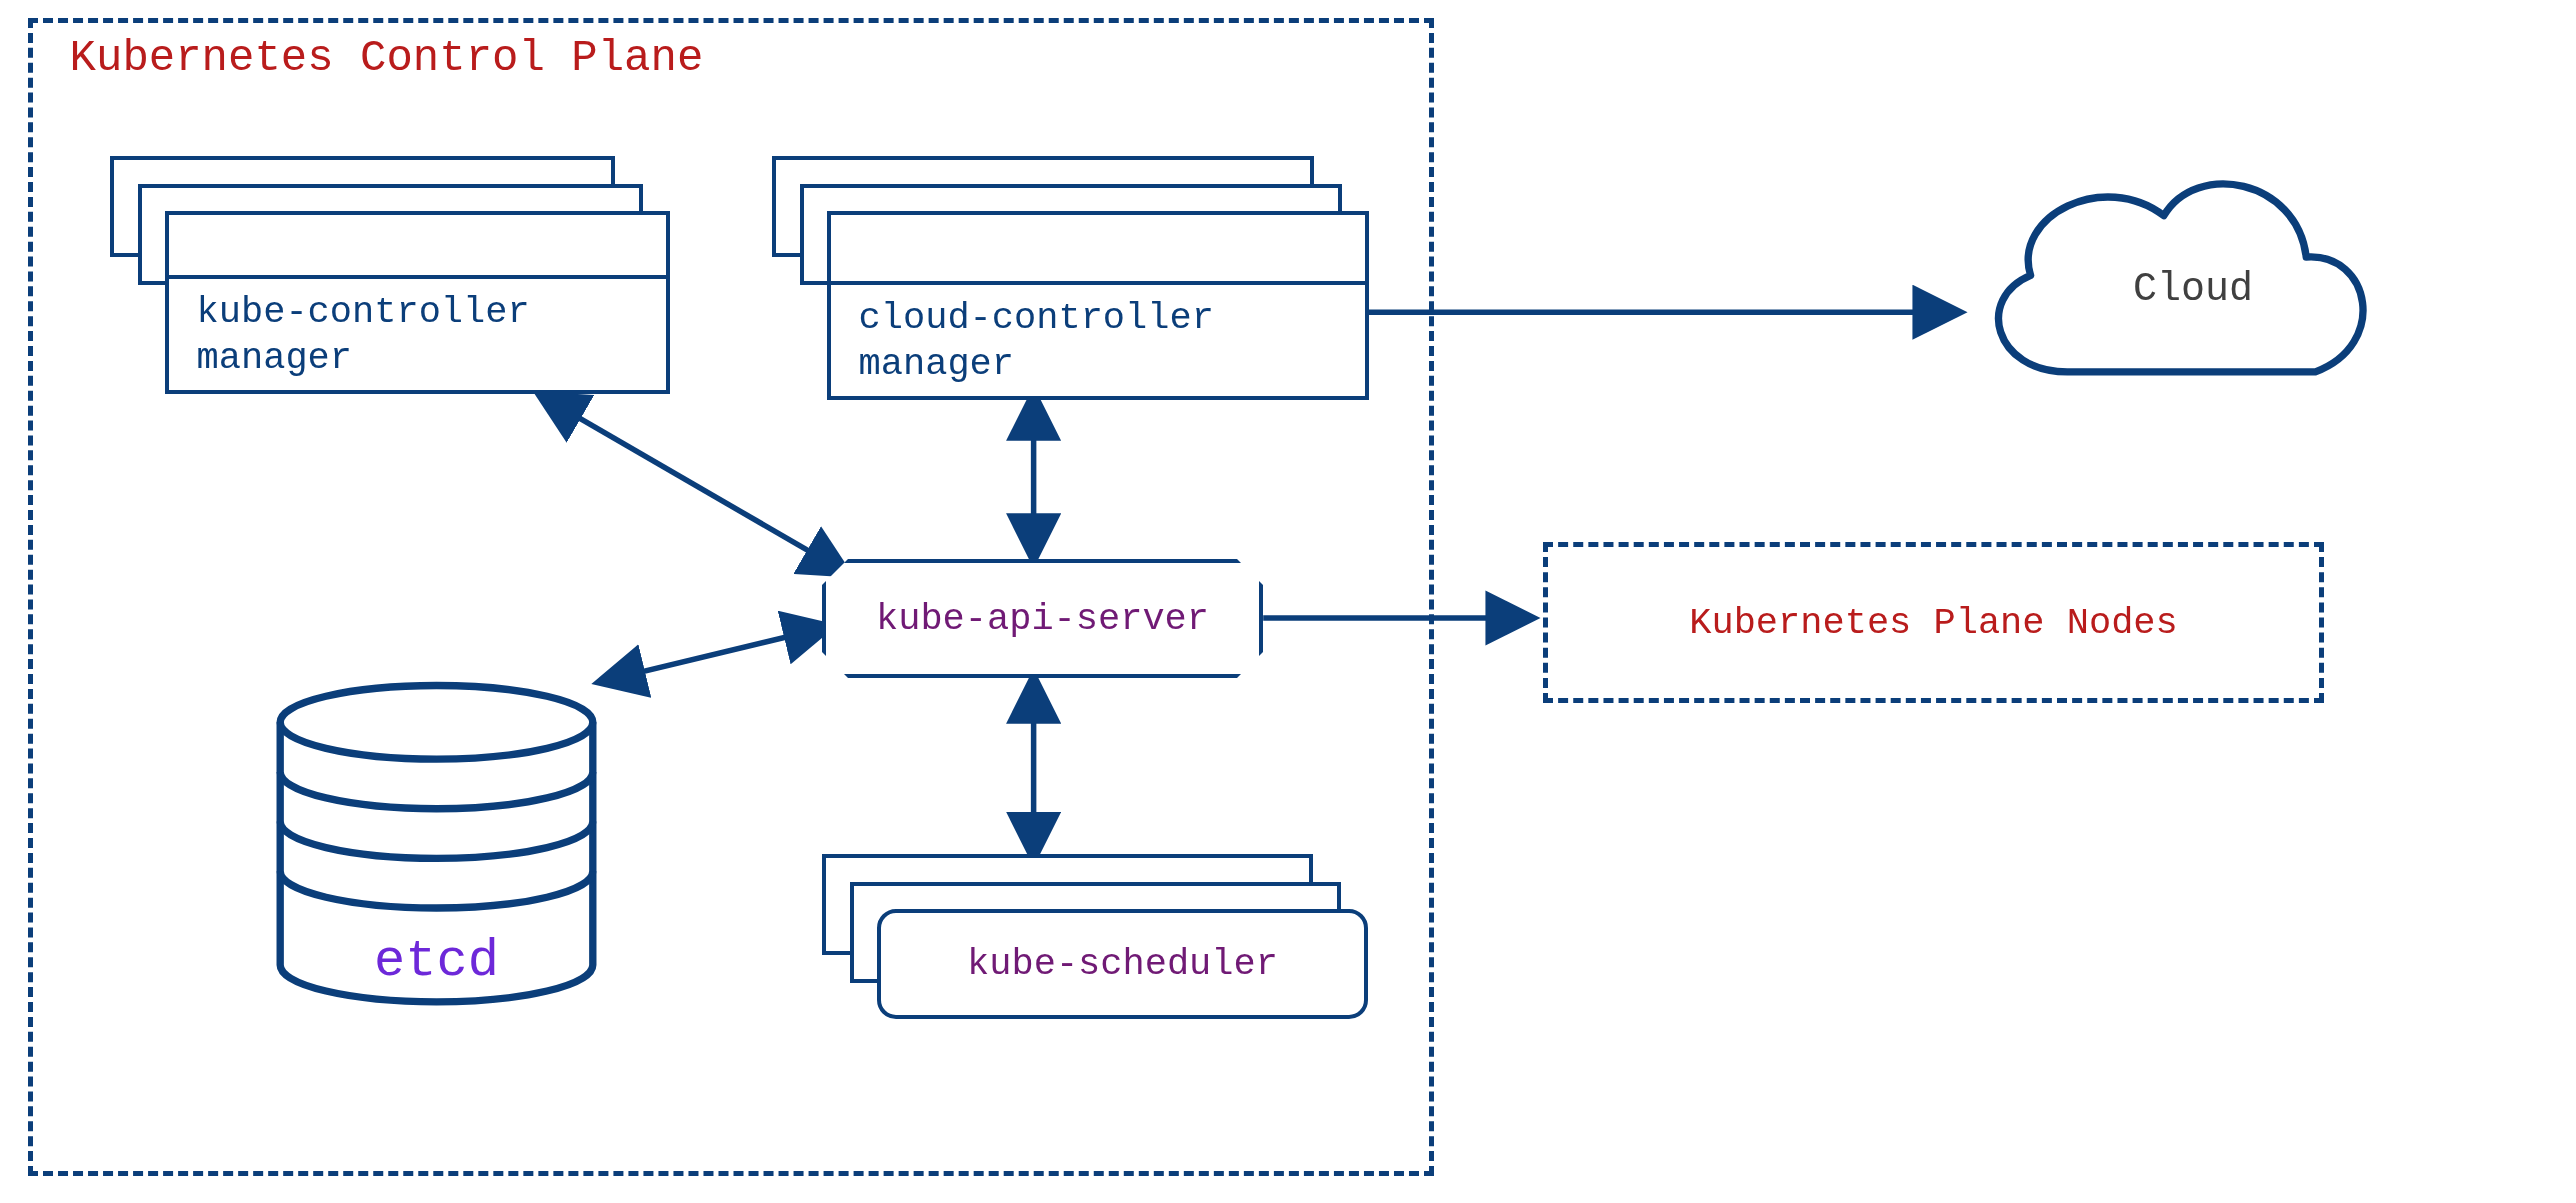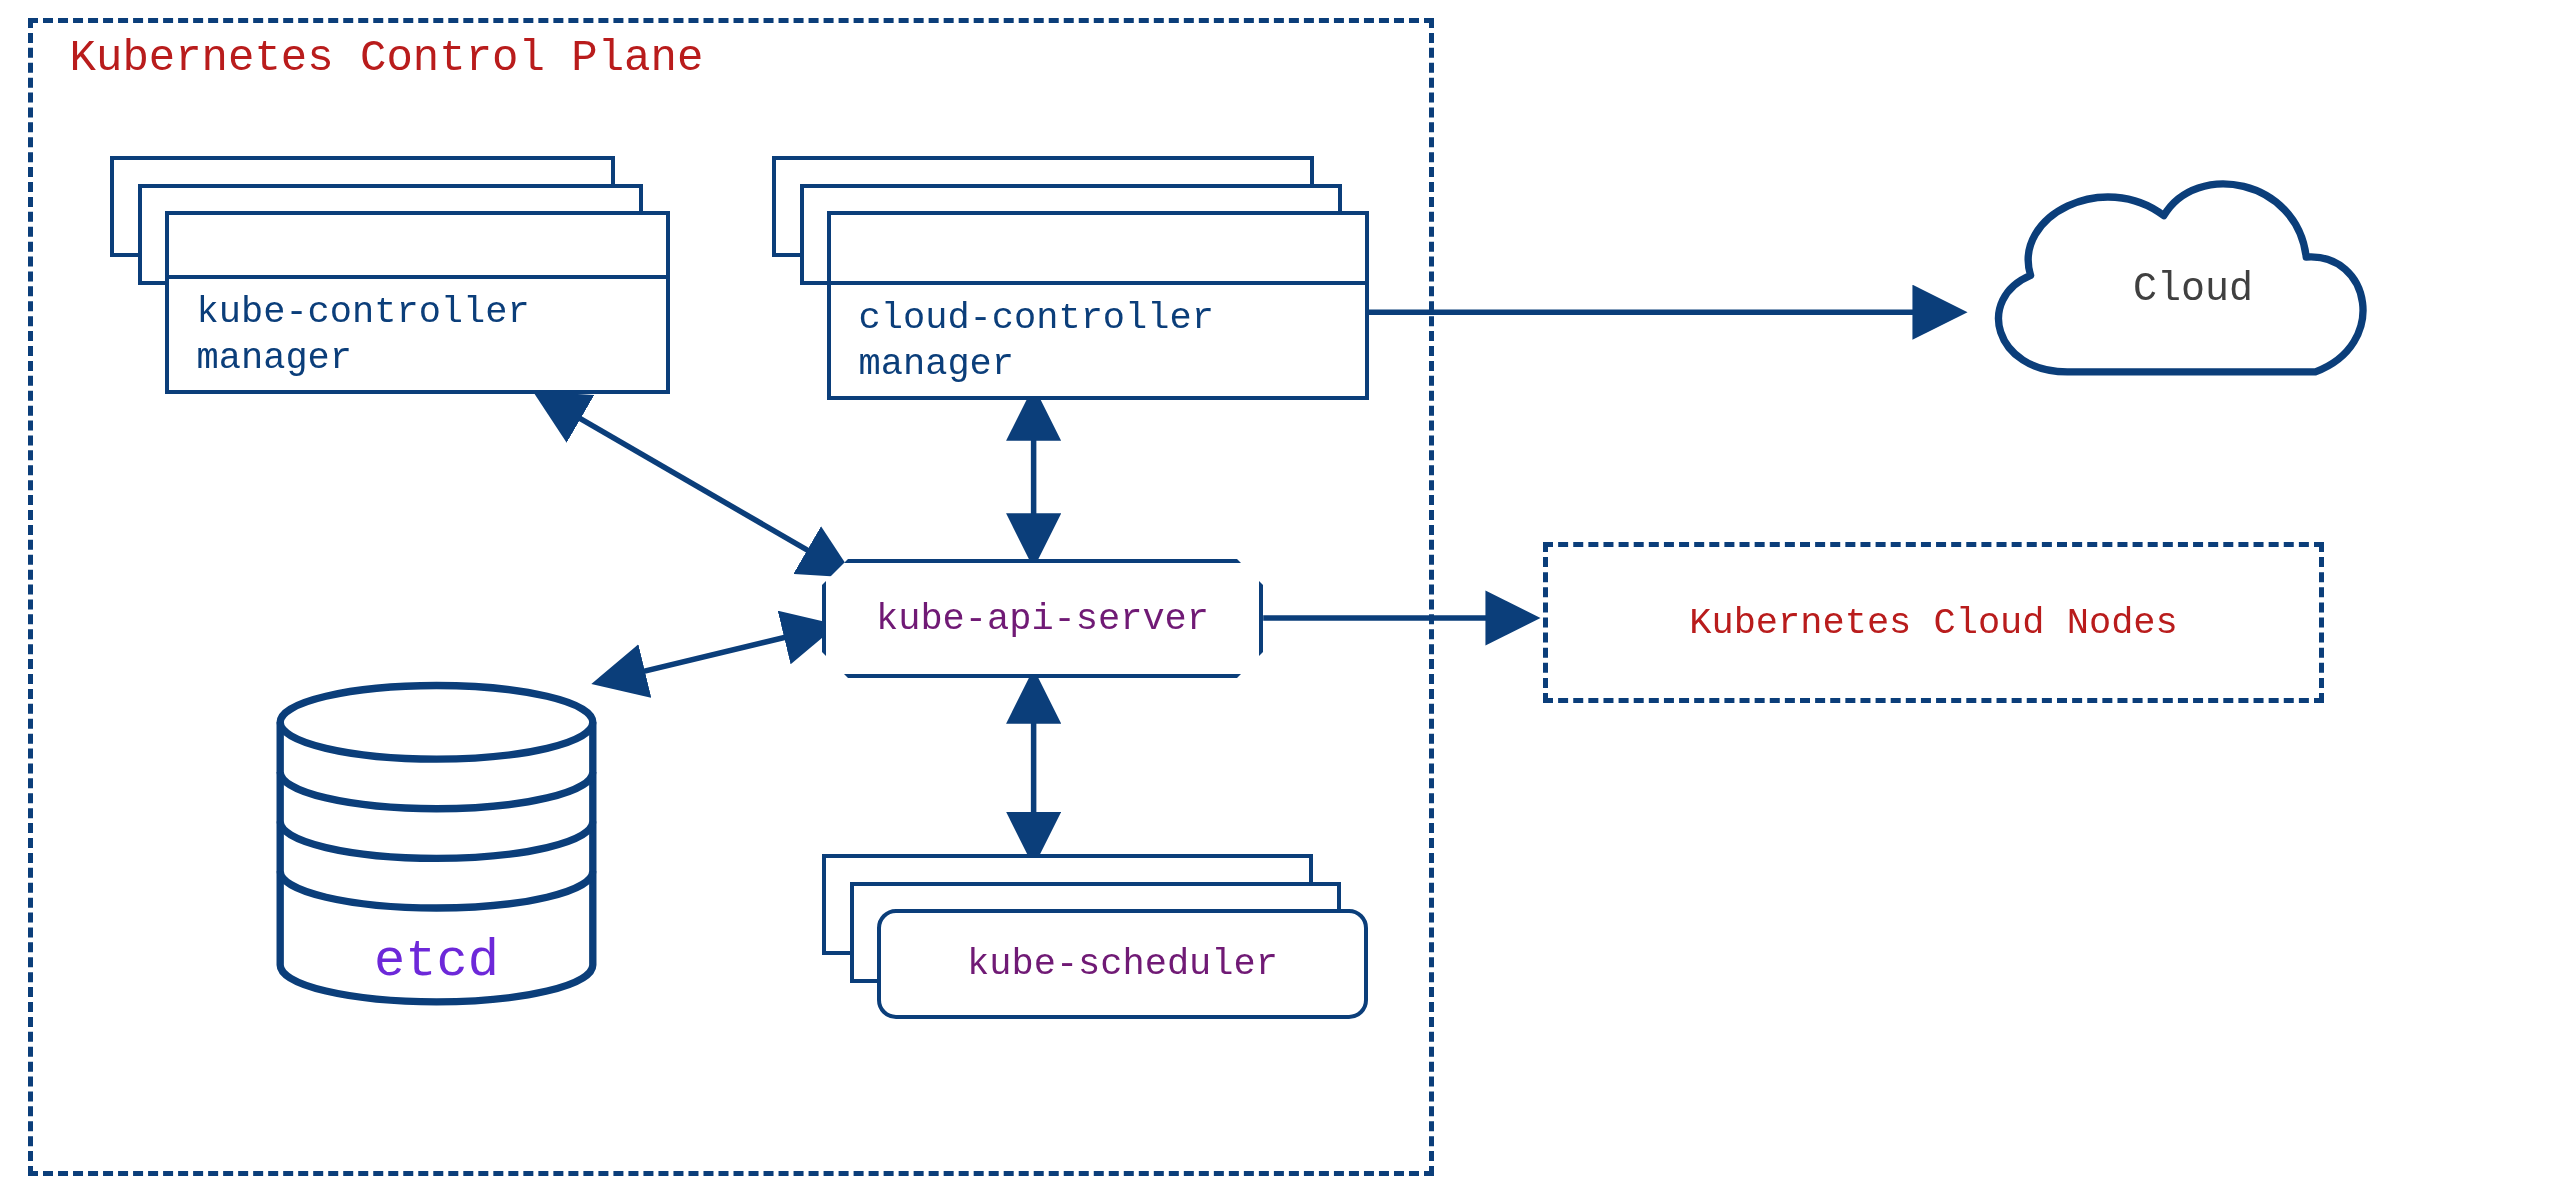--- a/index.html
+++ b/index.html
@@ -196,17 +196,17 @@
         C 40 260, 20 180, 80 155
         C 60 90, 160 40, 225 90
         C 260 30, 370 50, 380 135
         C 450 130, 470 230, 390 260
         L 120 260 Z" fill="#ffffff" stroke="#0b3e7a" stroke-width="8" stroke-linejoin="round"></path>
     </svg>
     <span class="label cloud-label">Cloud</span>
   </div>
 
   <div class="box dashed" style="left:1543px; top:542px; width:781px; height:161px;">
-    <span class="label worker-label">Kubernetes Cloud Nodes</span>
+    <span class="label worker-label">Kubernetes Plane Nodes</span>
   </div>
 
 </div>
 
 
 </body></html>

